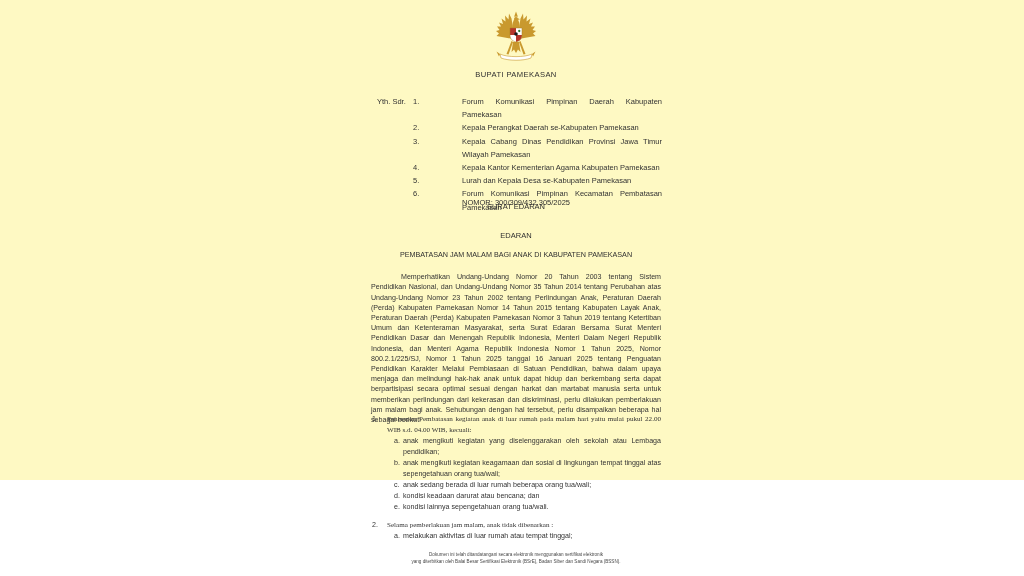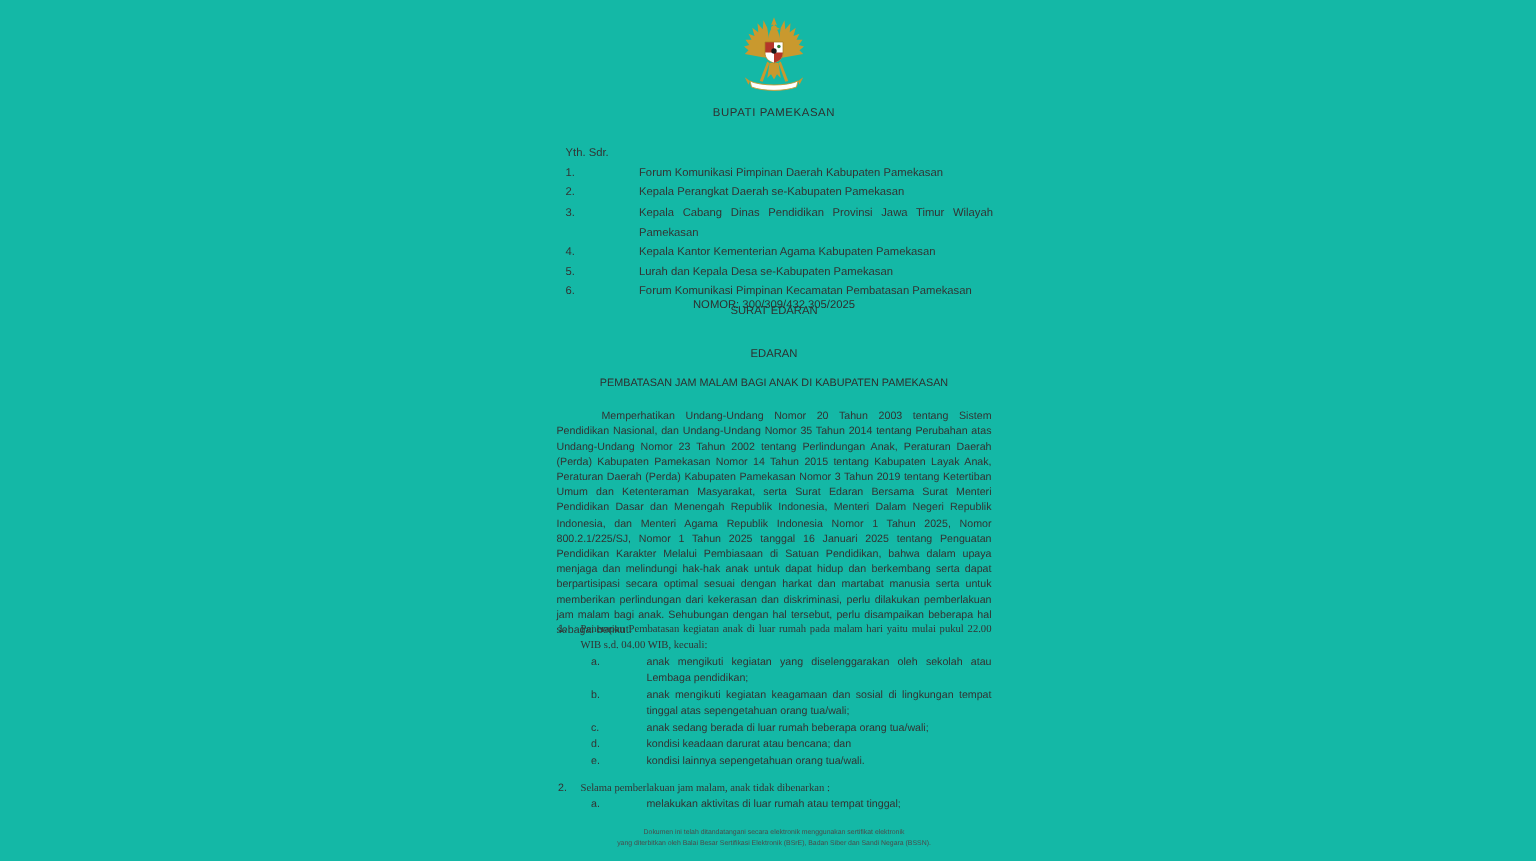--- a/index.html
+++ b/index.html
@@ -5,22 +5,22 @@
   html, body { margin: 0; padding: 0; }
   body {
     width: 1024px; height: 576px;
     background: #ffffff;
     overflow: hidden;
     font-family: "Liberation Sans", "DejaVu Sans", sans-serif;
     color: #333333;
   }
   .page {
     position: relative;
-    width: 1024px; height: 574px;
-    background: #14b8a6;
+    width: 1024px; height: 480px;
+    background: #fef9c3;
   }
   .doc {
     position: absolute;
     left: 370px; top: 0;
     width: 292px; height: 576px;
     font-size: 7.2px;
   }
   
   .emblem {
     position: absolute;
@@ -35,21 +35,20 @@
     letter-spacing: 0.4px;
     color: #2f2f2f;
   }
   
   .addr-block {
     position: absolute;
     left: 7px; top: 95px; right: 0;
     display: flex;
     line-height: 13.2px;
     font-size: 7.5px;
-    flex-direction: column;
   }
   .salutation { width: 36px; flex: none; }
   .addr-list { flex: 1; }
   .addr-row { display: flex; }
   .addr-num { width: 12px; flex: none; }
   .addr-text { flex: 1; text-align: justify; margin-left: 37px; }
   
   .center-line {
     position: absolute;
     left: 0; width: 100%;
@@ -78,21 +77,21 @@
     line-height: 11px;
     font-size: 7.1px;
   }
   .point { display: flex; }
   .point-num { width: 15px; flex: none; }
   .point-body { flex: 1; }
   .point-text { text-align: justify; font-family: Liberation Serif, serif; }
   .sublist { margin-left: 7px; }
   .sub { display: flex; }
   .sub-label { width: 9px; flex: none; }
-  .sub-text { flex: 1; text-align: justify; margin-left: 28px; }
+  .sub-text { flex: 1; text-align: justify; }
   .points-gap { height: 7px; }
   
   .footer {
     position: absolute;
     left: 0; top: 551px; width: 100%;
     text-align: center;
     font-size: 4.6px;
     line-height: 7px;
     color: #4a4a4a;
   }

